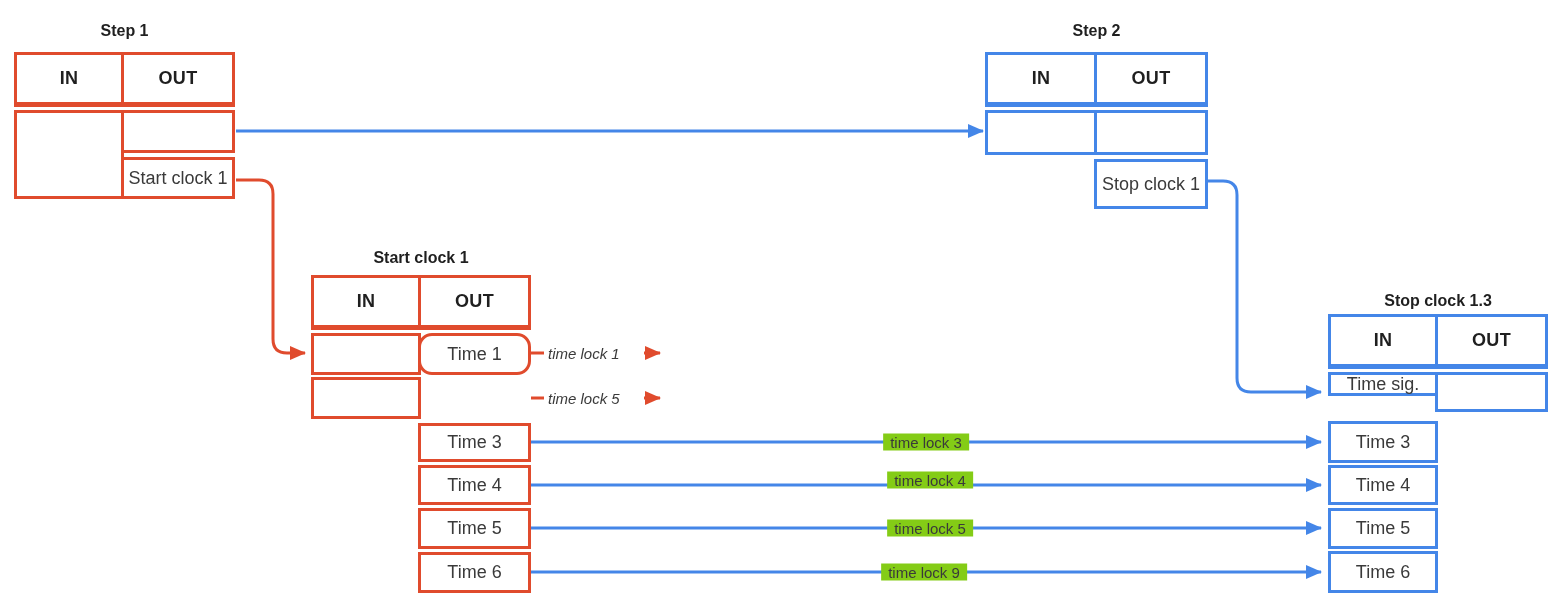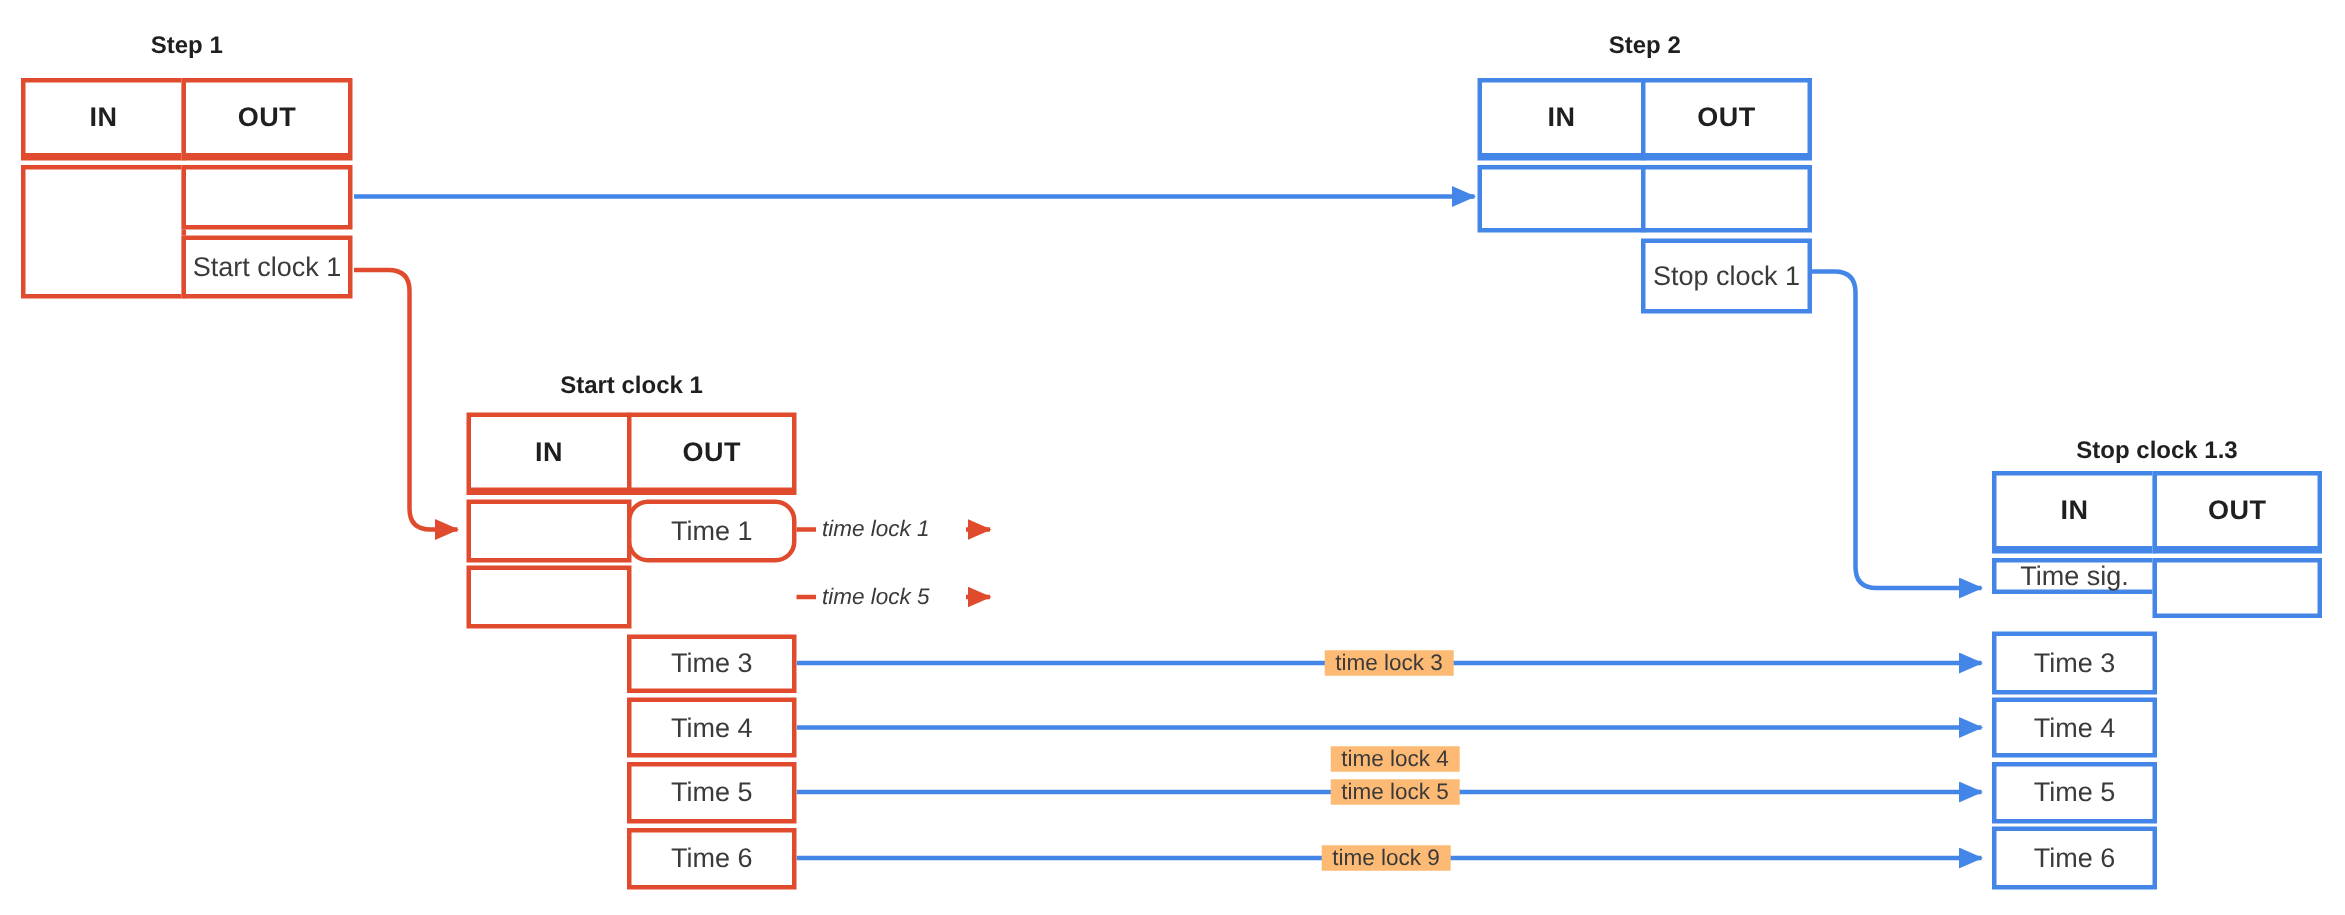--- a/index.html
+++ b/index.html
@@ -20,21 +20,21 @@
     font-size:18px; color:#3a3a3a; white-space:nowrap;
   }
   .b-red  { border:3px solid var(--red); }
   .b-blue { border:3px solid var(--blue); }
   .hdr { font-weight:bold; color:#1f1f1f; border-bottom-width:5px; letter-spacing:.3px; }
   .t-title {
     position:absolute; text-align:center; font-weight:bold; color:#1f1f1f;
     font-size:16px; white-space:nowrap;
   }
   .edge-label {
-    position:absolute; transform:translate(-50%,-50%); background:#fdba74;
+    position:absolute; transform:translate(-50%,-50%); background:#84cc16;
     padding:0 7px; font-size:15px; color:#3a3a3a; white-space:nowrap;
   }
   .edge-label.anchor-left { transform:translateY(-50%); padding:0; background:transparent;font-style:italic; }
 </style>
 </head>
 <body>
 
 <div class="canvas">
 
   <svg class="edges" viewBox="0 0 1563 610" xmlns="http://www.w3.org/2000/svg">
@@ -90,17 +90,17 @@
   <div class="cell b-blue" style="left:1328px; top:372px; width:110px; height:24px;">Time sig.</div>
   <div class="cell b-blue" style="left:1435px; top:372px; width:113px; height:40px;"></div>
   <div class="cell b-blue" style="left:1328px; top:421px; width:110px; height:42px;">Time 3</div>
   <div class="cell b-blue" style="left:1328px; top:465px; width:110px; height:40px;">Time 4</div>
   <div class="cell b-blue" style="left:1328px; top:508px; width:110px; height:41px;">Time 5</div>
   <div class="cell b-blue" style="left:1328px; top:551px; width:110px; height:42px;">Time 6</div>
 
   <div class="edge-label anchor-left" style="left:548px; top:353px;">time lock 1</div>
   <div class="edge-label anchor-left" style="left:548px; top:398px;">time lock 5</div>
   <div class="edge-label" style="left:926px; top:442px;">time lock 3</div>
-  <div class="edge-label" style="left:930px; top:506px;">time lock 4</div>
+  <div class="edge-label" style="left:930px; top:480px;">time lock 4</div>
   <div class="edge-label" style="left:930px; top:528px;">time lock 5</div>
   <div class="edge-label" style="left:924px; top:572px;">time lock 9</div>
 
 </div>
 
 </body></html>

